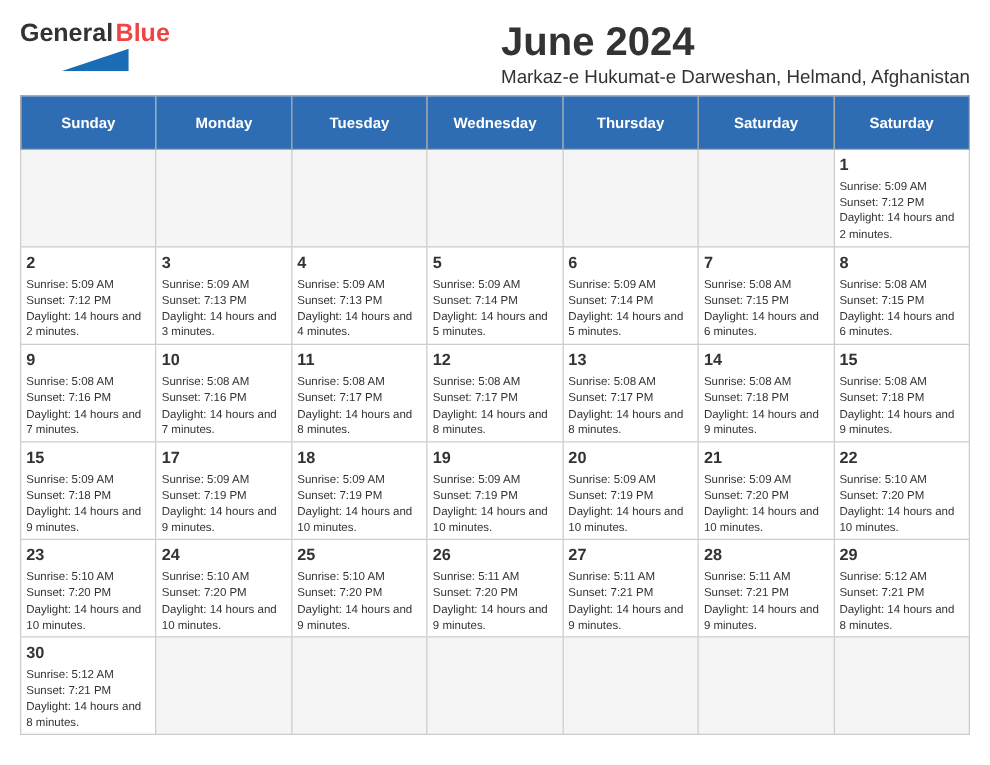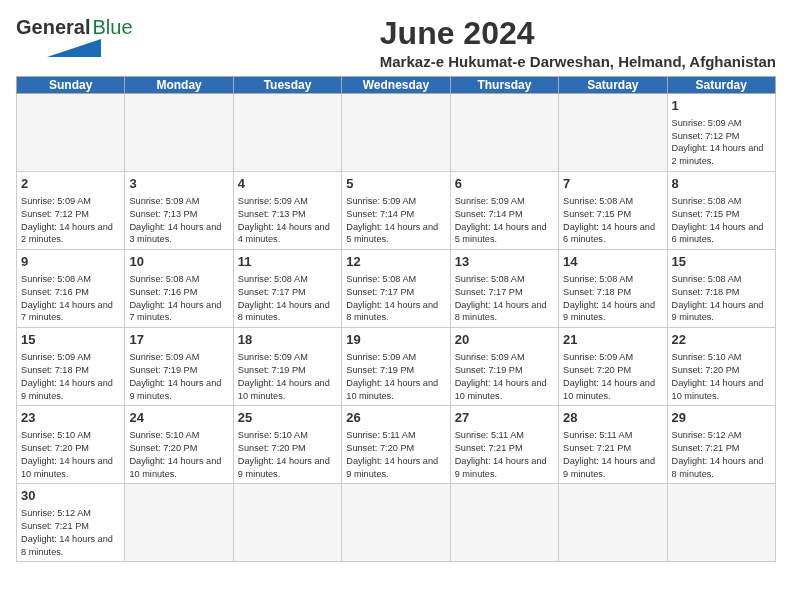--- a/index.html
+++ b/index.html
@@ -25,34 +25,34 @@
     }
     .main-title {
       font-size: 32px;
       font-weight: bold;
       color: #333;
       line-height: 1.1;
     }
     .subtitle {
       font-size: 15px;
       color: #333;
-      font-weight: bold;
+      font-weight: normal;
       margin-top: 2px;
     }
     .calendar {
       width: 100%;
       border-collapse: collapse;
       margin-top: 6px;
       font-size: 10px;
     }
     .calendar th {
       background-color: #2e6db4;
       color: #fff;
       text-align: center;
-      padding: 1px 3px;
+      padding: 14px 3px;
       font-size: 12px;
       font-weight: bold;
       border: 1px solid #aaa;
     }
     .calendar td {
       border: 1px solid #ccc;
       vertical-align: top;
       padding: 3px 4px;
       width: calc(100% / 7);
       height: 70px;
@@ -77,21 +77,21 @@
       line-height: 1.4;
     }
   </style>
 </head>
 <body>
 
 <div class="header-section">
   <div class="logo">
     <div style="display:flex;align-items:center;gap:2px;">
       <span style="font-size:20px;font-weight:bold;color:#333;">General</span>
-      <span style="font-size:20px;font-weight:normal;color:#15803d;">Blue</span>
+      <span style="font-size:20px;font-weight:bold;color:#ef4444;">Blue</span>
     </div>
 
     <svg width="54" height="18" viewBox="0 0 54 18">
       <polygon points="0,18 54,0 54,18" fill="#1a6db5"></polygon>
     </svg>
   </div>
   <div class="title-block">
     <div class="main-title">June 2024</div>
     <div class="subtitle">Markaz-e Hukumat-e Darweshan, Helmand, Afghanistan</div>
   </div>

